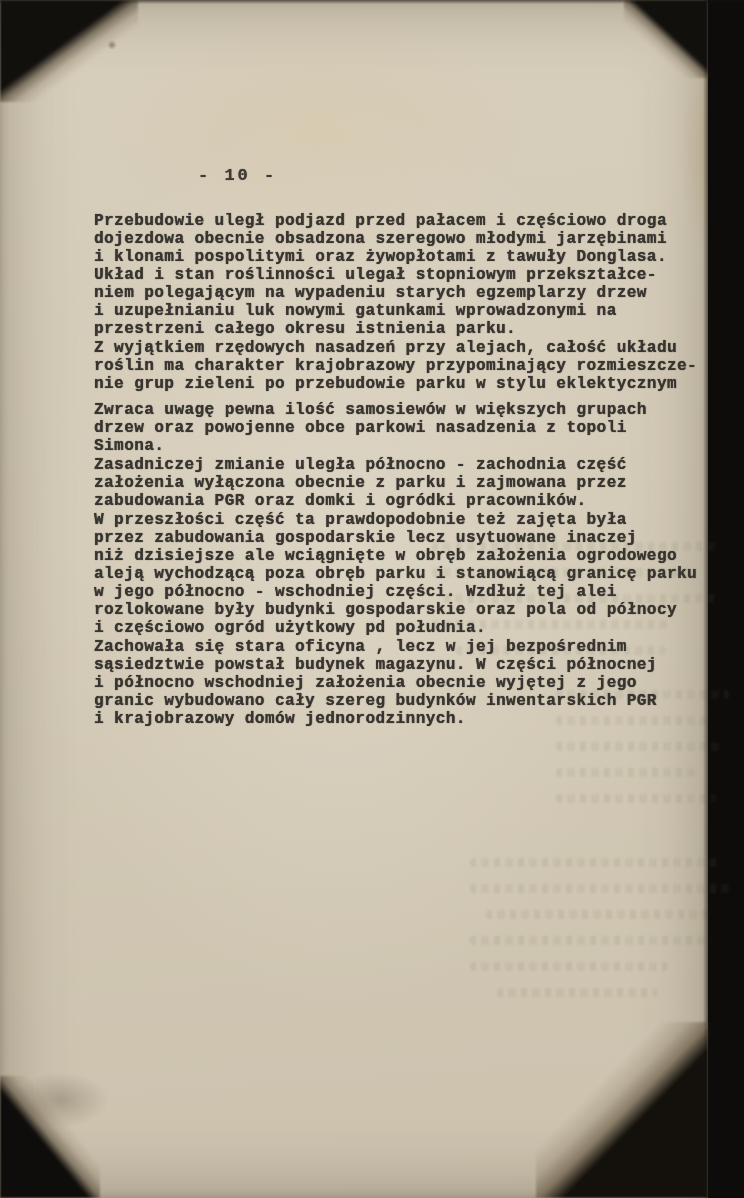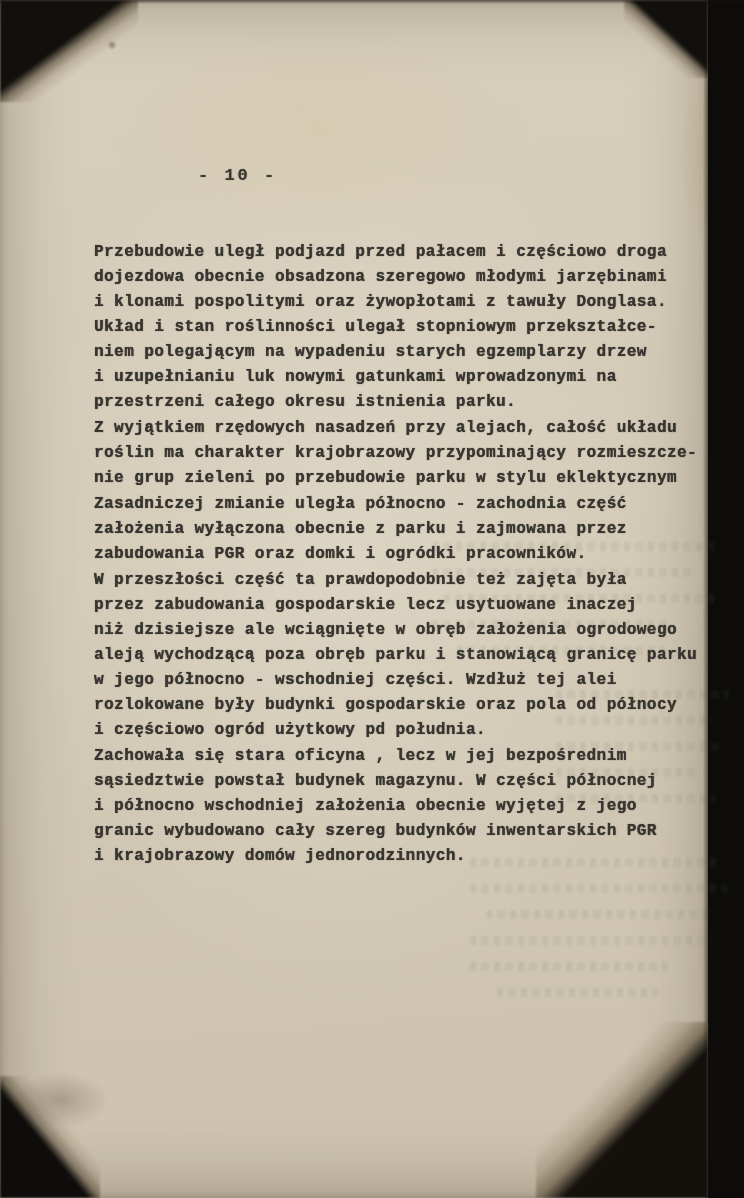--- a/index.html
+++ b/index.html
@@ -76,26 +76,26 @@
     top: 166px;
     left: 198px;
     font-size: 17px;
     font-weight: 700;
     letter-spacing: 3px;
     color: #3e3a33;
     text-shadow: 0 0 1px rgba(62,58,51,.85);
   }
   .doc {
     position: absolute;
-    top: 240px;
+    top: 212px;
     left: 94px;
     width: 625px;
     font-size: 16px;
     font-weight: 700;
-    line-height: 25px;
+    line-height: 18px;
     letter-spacing: .45px;
     color: #383530;
     text-shadow: 0 0 .9px rgba(56,53,48,.9), .4px .4px .7px rgba(56,53,48,.45);
   }
   .doc p {
     margin: 0 0 1px 0;
     white-space: pre-line;
   }
   .doc p.sp { margin-top: 8px; }
 </style>
@@ -135,20 +135,23 @@
       <p>Przebudowie uległ podjazd przed pałacem  i częściowo droga
 dojezdowa obecnie obsadzona  szeregowo młodymi jarzębinami
 i klonami pospolitymi oraz żywopłotami z tawuły Donglasa.
 Układ i stan roślinności ulegał stopniowym przekształce-
 niem polegającym na wypadeniu starych egzemplarzy drzew
 i uzupełnianiu  luk nowymi gatunkami wprowadzonymi na
 przestrzeni całego okresu istnienia parku.</p>
       <p>Z wyjątkiem rzędowych nasadzeń przy alejach, całość układu
 roślin ma charakter krajobrazowy przypominający rozmieszcze-
 nie grup zieleni po przebudowie parku w stylu eklektycznym</p>
+      <p class="sp">Zwraca uwagę pewna ilość  samosiewów  w większych grupach
+drzew oraz powojenne obce parkowi nasadzenia z topoli
+Simona.</p>
       <p>Zasadniczej zmianie uległa północno - zachodnia część
 założenia wyłączona  obecnie z parku i zajmowana przez
 zabudowania PGR oraz domki i ogródki  pracowników.</p>
       <p>W przeszłości część ta prawdopodobnie też zajęta była
 przez zabudowania gospodarskie lecz usytuowane  inaczej
 niż dzisiejsze ale wciągnięte  w obręb założenia ogrodowego
 aleją wychodzącą poza obręb parku i stanowiącą granicę parku
 w jego północno - wschodniej części. Wzdłuż tej alei
 rozlokowane były  budynki gospodarskie oraz pola od północy
 i częściowo ogród użytkowy pd południa.</p>

